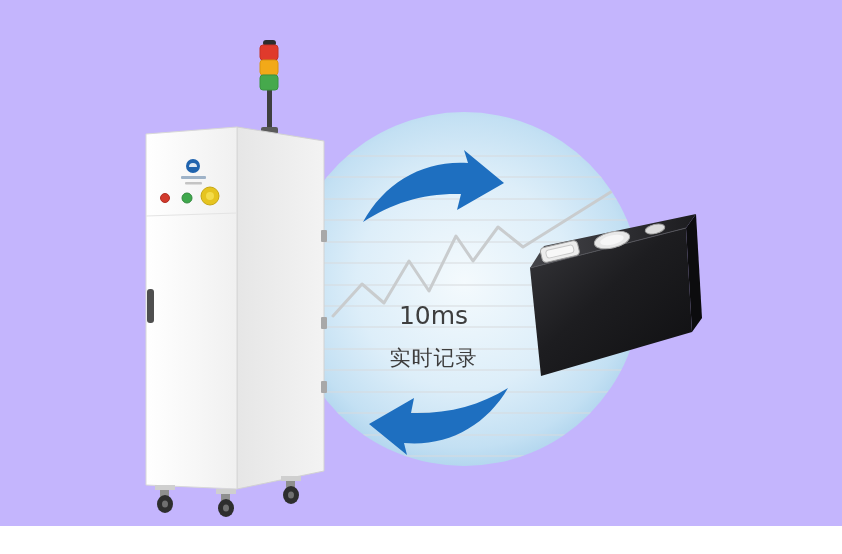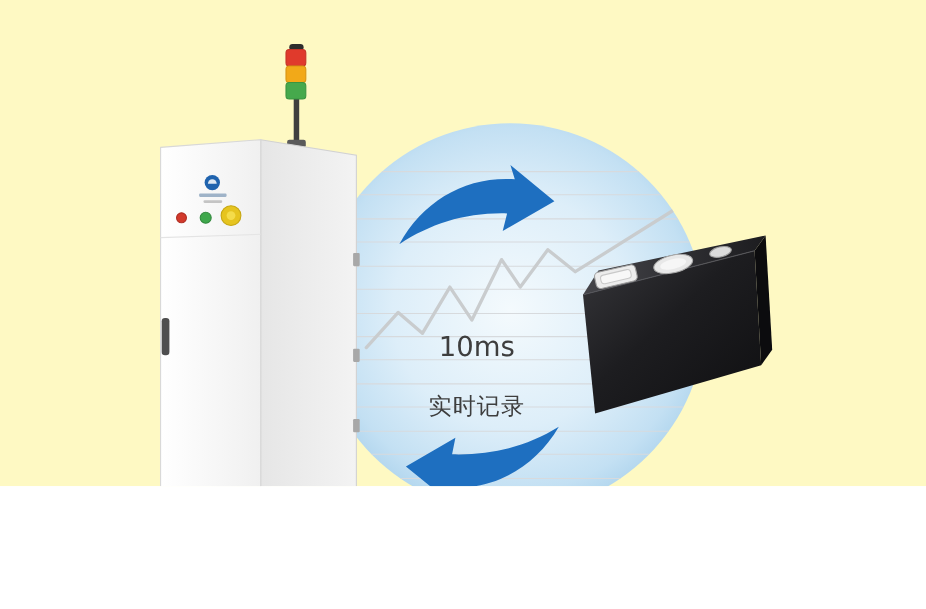--- a/index.html
+++ b/index.html
@@ -1,25 +1,25 @@
 <!DOCTYPE html>
 <html><head>
 <meta charset="utf-8">
 <style>
   html,body{margin:0;padding:0;background:#ffffff;}
   .stage{
-    position:relative;width:842px;height:442px;background:#fef9c3;overflow:hidden;
+    position:relative;width:842px;height:526px;background:#c4b5fd;overflow:hidden;
     font-family:"DejaVu Sans","Liberation Sans",sans-serif;
   }
   .stage svg{position:absolute;left:0;top:0;display:block;}
   .caption{
     position:absolute;left:346px;top:301px;width:175px;text-align:center;color:#3e3e3e;
   }
   .caption .line1{font-size:25px;line-height:1.2;}
-  .caption .line2{font-size:21px;margin-top:24px;letter-spacing:1px;}
+  .caption .line2{font-size:21px;margin-top:13px;letter-spacing:1px;}
 </style>
 </head>
 <body>
 
 <div class="stage">
 
   <svg width="842" height="554" viewBox="0 0 842 554">
     <defs>
       <radialGradient id="circleGrad" cx="50%" cy="48%" r="55%">
         <stop offset="0%" stop-color="#f4fafd"></stop>

